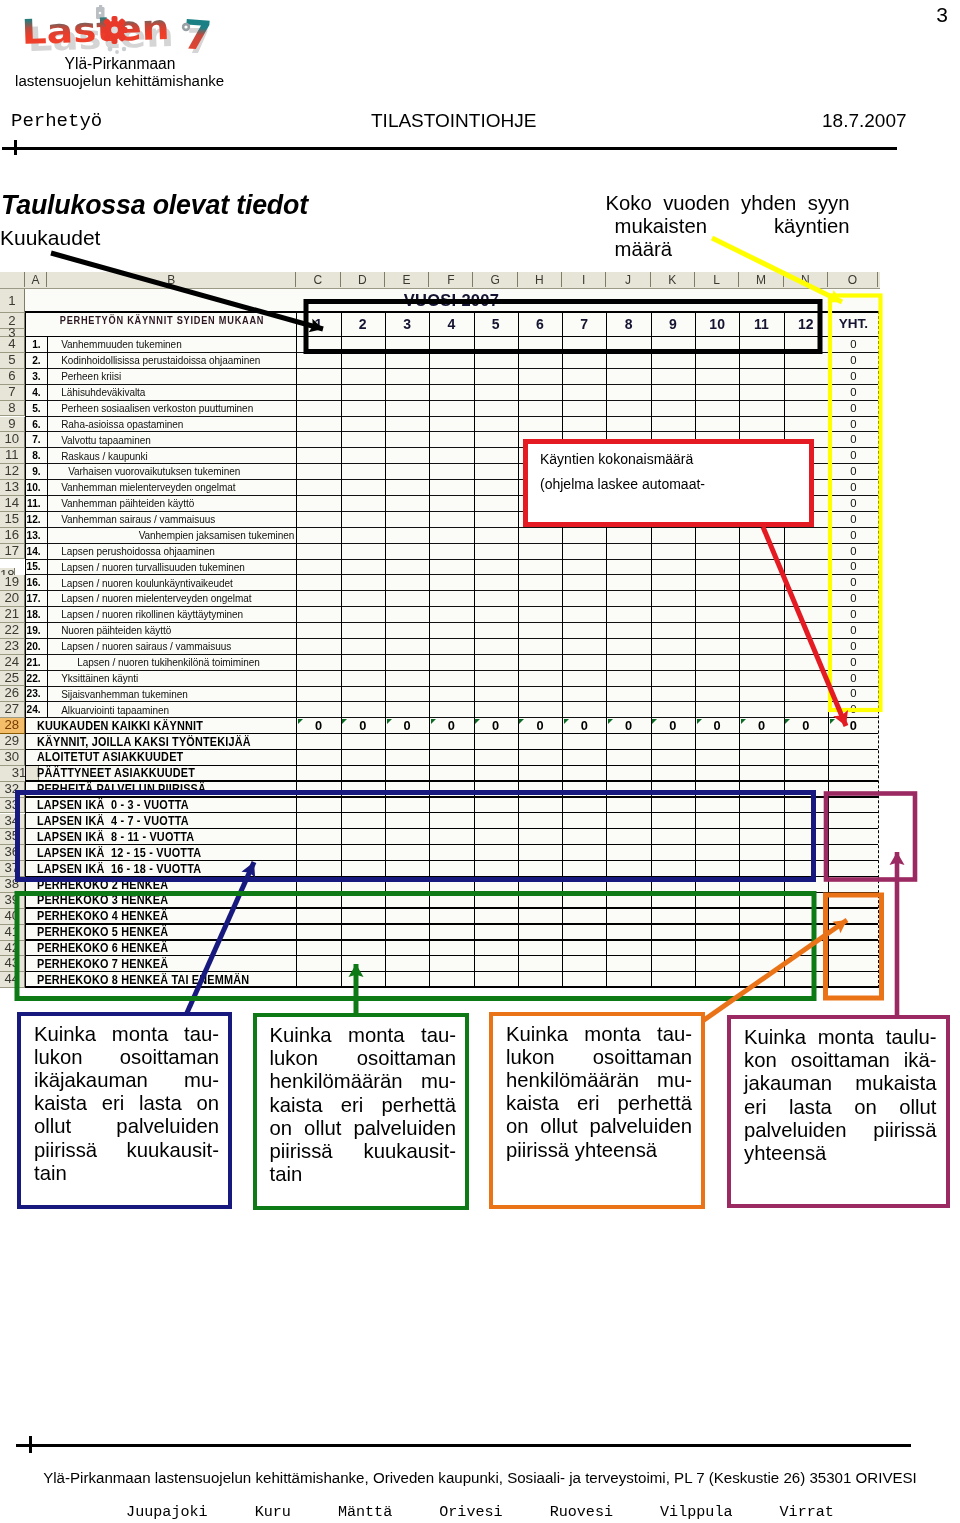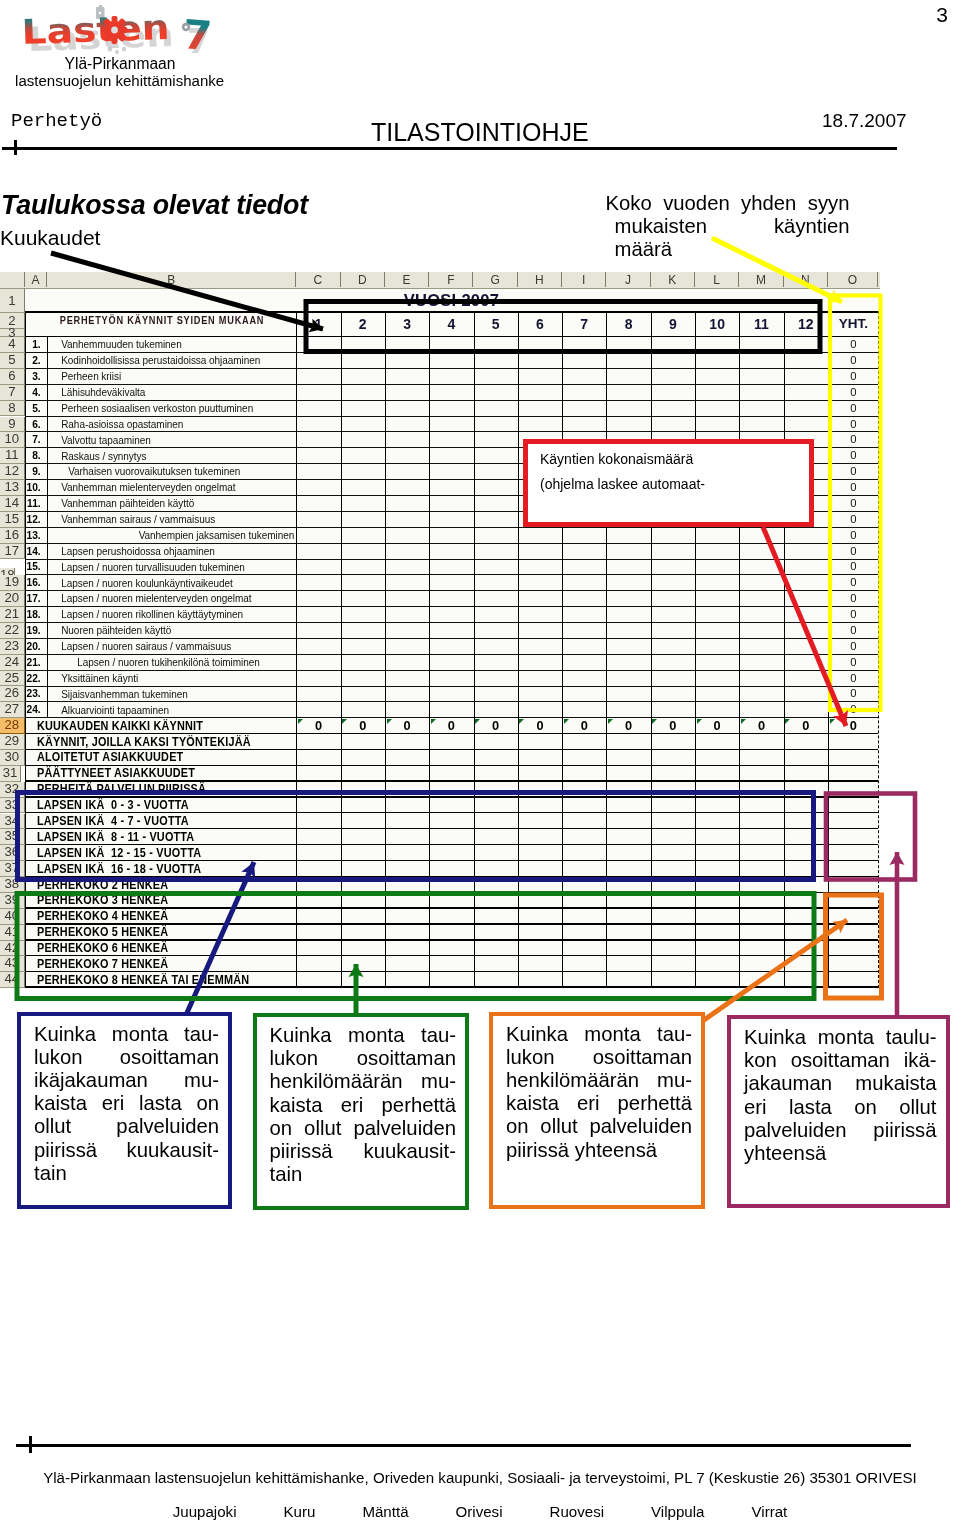--- a/index.html
+++ b/index.html
@@ -11,21 +11,21 @@
   
   #page-num{right:12px;top:4px;font-size:21px;color:#000;line-height:1;}
 
   
   #logo{left:20px;top:5px;width:210px;height:95px;}
   #logo-sub1{left:-5px;top:50px;width:210px;text-align:center;font-size:15.6px;color:#000;}
   #logo-sub2{left:-24.4px;top:66.5px;width:248px;text-align:center;font-size:15.05px;color:#000;}
 
   
   #hdr-left{left:11px;top:110px;font-size:19px;color:#000;font-family:Liberation Mono, monospace;}
-  #hdr-center{left:371px;top:110px;font-size:25px;color:#000;margin-top:8px;}
+  #hdr-center{left:371px;top:110px;font-size:19px;color:#000;}
   #hdr-right{left:822px;top:110px;font-size:19px;color:#000;}
   #hdr-rule{left:2px;top:147px;width:895px;height:3px;background:#000;}
   #hdr-tick{left:14px;top:140px;width:3px;height:15px;background:#000;}
 
   
   #intro-title{left:1px;top:190px;font-size:26.8px;font-weight:bold;font-style:italic;color:#000;letter-spacing:-0.2px;}
   #intro-sub{left:0px;top:226px;font-size:21px;color:#000;}
   #intro-note{left:605.5px;top:192px;width:244px;font-size:20.3px;line-height:23.2px;color:#000;}
   #intro-note div{text-align:justify;text-align-last:justify;}
   #intro-note div:last-child{text-align-last:left;padding-left:9px;}
@@ -53,21 +53,21 @@
   
   .tbox{position:absolute;background:#fff;box-sizing:border-box;}
   .tbox .inner{position:absolute;left:13px;top:7px;right:9px;font-size:20.3px;line-height:23.2px;color:#000;}
   .tbox .ln{text-align:justify;text-align-last:justify;}
   .tbox .ln.last{text-align:left;text-align-last:left;}
 
   
   #ftr-rule{left:16px;top:1444px;width:895px;height:3px;background:#000;}
   #ftr-tick{left:29px;top:1436px;width:3px;height:17px;background:#000;}
   #ftr-line1{left:0;top:1469px;width:960px;text-align:center;font-size:15.1px;color:#000;}
-  #ftr-towns{left:0;top:1503px;width:960px;text-align:center;font-size:15.1px;color:#000;}
+  #ftr-towns{left:0;top:1503px;width:960px;text-align:center;font-size:15.1px;color:#000;font-family:Liberation Mono, monospace;}
   #ftr-towns span{display:inline-block;margin:0 23.5px;}
 </style>
 </head>
 <body>
 
 <div class="abs" id="page-num">3</div>
 
 <div class="abs" id="logo">
   <svg width="210" height="54" viewBox="0 0 210 54">
     <defs>
@@ -187,21 +187,21 @@
     <div class="rh" style="top: 335.06px; height: 15.88px; width: 24.7px; line-height: 14.88px;">21</div>
     <div class="rh" style="top: 350.94px; height: 15.88px; width: 24.7px; line-height: 14.88px;">22</div>
     <div class="rh" style="top: 366.82px; height: 15.88px; width: 24.7px; line-height: 14.88px;">23</div>
     <div class="rh" style="top: 382.7px; height: 15.88px; width: 24.7px; line-height: 14.88px;">24</div>
     <div class="rh" style="top: 398.58px; height: 15.88px; width: 24.7px; line-height: 14.88px;">25</div>
     <div class="rh" style="top: 414.46px; height: 15.88px; width: 24.7px; line-height: 14.88px;">26</div>
     <div class="rh" style="top: 430.34px; height: 15.88px; width: 24.7px; line-height: 14.88px;">27</div>
     <div class="rh sel" style="top: 446.22px; height: 15.88px; width: 24.7px; line-height: 14.88px;">28</div>
     <div class="rh" style="top: 462.1px; height: 15.88px; width: 24.7px; line-height: 14.88px;">29</div>
     <div class="rh" style="top: 477.98px; height: 15.88px; width: 24.7px; line-height: 14.88px;">30</div>
-    <div class="rh" style="top: 493.86px; height: 15.88px; width: 21px; line-height: 14.88px;">31</div>
+    <div class="rh" style="top: 493.86px; height: 15.88px; width: 39px; line-height: 14.88px;">31</div>
     <div class="rh" style="top: 509.74px; height: 15.88px; width: 24.7px; line-height: 14.88px;">32</div>
     <div class="rh" style="top: 525.62px; height: 15.88px; width: 24.7px; line-height: 14.88px;">33</div>
     <div class="rh" style="top: 541.5px; height: 15.88px; width: 24.7px; line-height: 14.88px;">34</div>
     <div class="rh" style="top: 557.38px; height: 15.88px; width: 24.7px; line-height: 14.88px;">35</div>
     <div class="rh" style="top: 573.26px; height: 15.88px; width: 24.7px; line-height: 14.88px;">36</div>
     <div class="rh" style="top: 589.14px; height: 15.88px; width: 24.7px; line-height: 14.88px;">37</div>
     <div class="rh" style="top: 605.02px; height: 15.88px; width: 24.7px; line-height: 14.88px;">38</div>
     <div class="rh" style="top: 620.9px; height: 15.88px; width: 24.7px; line-height: 14.88px;">39</div>
     <div class="rh" style="top: 636.78px; height: 15.88px; width: 24.7px; line-height: 14.88px;">40</div>
     <div class="rh" style="top: 652.66px; height: 15.88px; width: 24.7px; line-height: 14.88px;">41</div>
@@ -298,21 +298,21 @@
     <div style="position: absolute; left: 24.7px; top: 128.62px; width: 16px; height: 15.88px; line-height: 15.88px; font-size: 10.2px; color: rgb(0, 0, 0); text-align: right; overflow: hidden; white-space: nowrap; font-weight: bold;">5.</div>
     <div style="position: absolute; left: 61.2px; top: 128.92px; width: 233.1px; height: 15.88px; line-height: 15.88px; font-size: 10px; color: rgb(17, 17, 17); text-align: left; overflow: hidden; white-space: nowrap; letter-spacing: -0.05px;">Perheen sosiaalisen verkoston puuttuminen</div>
     <div style="position: absolute; left: 828.5px; top: 128.62px; width: 49.7px; height: 15.88px; line-height: 15.88px; font-size: 11.3px; color: rgb(17, 17, 17); text-align: center; overflow: hidden; white-space: nowrap;">0</div>
     <div style="position: absolute; left: 24.7px; top: 144.5px; width: 16px; height: 15.88px; line-height: 15.88px; font-size: 10.2px; color: rgb(0, 0, 0); text-align: right; overflow: hidden; white-space: nowrap; font-weight: bold;">6.</div>
     <div style="position: absolute; left: 61.2px; top: 144.8px; width: 233.1px; height: 15.88px; line-height: 15.88px; font-size: 10px; color: rgb(17, 17, 17); text-align: left; overflow: hidden; white-space: nowrap; letter-spacing: -0.05px;">Raha-asioissa opastaminen</div>
     <div style="position: absolute; left: 828.5px; top: 144.5px; width: 49.7px; height: 15.88px; line-height: 15.88px; font-size: 11.3px; color: rgb(17, 17, 17); text-align: center; overflow: hidden; white-space: nowrap;">0</div>
     <div style="position: absolute; left: 24.7px; top: 160.38px; width: 16px; height: 15.88px; line-height: 15.88px; font-size: 10.2px; color: rgb(0, 0, 0); text-align: right; overflow: hidden; white-space: nowrap; font-weight: bold;">7.</div>
     <div style="position: absolute; left: 61.2px; top: 160.68px; width: 233.1px; height: 15.88px; line-height: 15.88px; font-size: 10px; color: rgb(17, 17, 17); text-align: left; overflow: hidden; white-space: nowrap; letter-spacing: -0.05px;">Valvottu tapaaminen</div>
     <div style="position: absolute; left: 828.5px; top: 160.38px; width: 49.7px; height: 15.88px; line-height: 15.88px; font-size: 11.3px; color: rgb(17, 17, 17); text-align: center; overflow: hidden; white-space: nowrap;">0</div>
     <div style="position: absolute; left: 24.7px; top: 176.26px; width: 16px; height: 15.88px; line-height: 15.88px; font-size: 10.2px; color: rgb(0, 0, 0); text-align: right; overflow: hidden; white-space: nowrap; font-weight: bold;">8.</div>
-    <div style="position: absolute; left: 61.2px; top: 176.56px; width: 233.1px; height: 15.88px; line-height: 15.88px; font-size: 10px; color: rgb(17, 17, 17); text-align: left; overflow: hidden; white-space: nowrap; letter-spacing: -0.05px;">Raskaus / synnytys</div>
+    <div style="position: absolute; left: 61.2px; top: 176.56px; width: 233.1px; height: 15.88px; line-height: 15.88px; font-size: 10px; color: rgb(17, 17, 17); text-align: left; overflow: hidden; white-space: nowrap; letter-spacing: -0.05px;">Raskaus / kaupunki</div>
     <div style="position: absolute; left: 828.5px; top: 176.26px; width: 49.7px; height: 15.88px; line-height: 15.88px; font-size: 11.3px; color: rgb(17, 17, 17); text-align: center; overflow: hidden; white-space: nowrap;">0</div>
     <div style="position: absolute; left: 24.7px; top: 192.14px; width: 16px; height: 15.88px; line-height: 15.88px; font-size: 10.2px; color: rgb(0, 0, 0); text-align: right; overflow: hidden; white-space: nowrap; font-weight: bold;">9.</div>
     <div style="position: absolute; left: 61.2px; top: 192.44px; width: 233.1px; height: 15.88px; line-height: 15.88px; font-size: 10px; color: rgb(17, 17, 17); text-align: left; overflow: hidden; white-space: nowrap; letter-spacing: -0.05px; margin-left: 7px;">Varhaisen vuorovaikutuksen tukeminen</div>
     <div style="position: absolute; left: 828.5px; top: 192.14px; width: 49.7px; height: 15.88px; line-height: 15.88px; font-size: 11.3px; color: rgb(17, 17, 17); text-align: center; overflow: hidden; white-space: nowrap;">0</div>
     <div style="position: absolute; left: 24.7px; top: 208.02px; width: 16px; height: 15.88px; line-height: 15.88px; font-size: 10.2px; color: rgb(0, 0, 0); text-align: right; overflow: hidden; white-space: nowrap; font-weight: bold;">10.</div>
     <div style="position: absolute; left: 61.2px; top: 208.32px; width: 233.1px; height: 15.88px; line-height: 15.88px; font-size: 10px; color: rgb(17, 17, 17); text-align: left; overflow: hidden; white-space: nowrap; letter-spacing: -0.05px;">Vanhemman mielenterveyden ongelmat</div>
     <div style="position: absolute; left: 828.5px; top: 208.02px; width: 49.7px; height: 15.88px; line-height: 15.88px; font-size: 11.3px; color: rgb(17, 17, 17); text-align: center; overflow: hidden; white-space: nowrap;">0</div>
     <div style="position: absolute; left: 24.7px; top: 223.9px; width: 16px; height: 15.88px; line-height: 15.88px; font-size: 10.2px; color: rgb(0, 0, 0); text-align: right; overflow: hidden; white-space: nowrap; font-weight: bold;">11.</div>
     <div style="position: absolute; left: 61.2px; top: 224.2px; width: 233.1px; height: 15.88px; line-height: 15.88px; font-size: 10px; color: rgb(17, 17, 17); text-align: left; overflow: hidden; white-space: nowrap; letter-spacing: -0.05px;">Vanhemman päihteiden käyttö</div>
     <div style="position: absolute; left: 828.5px; top: 223.9px; width: 49.7px; height: 15.88px; line-height: 15.88px; font-size: 11.3px; color: rgb(17, 17, 17); text-align: center; overflow: hidden; white-space: nowrap;">0</div>

